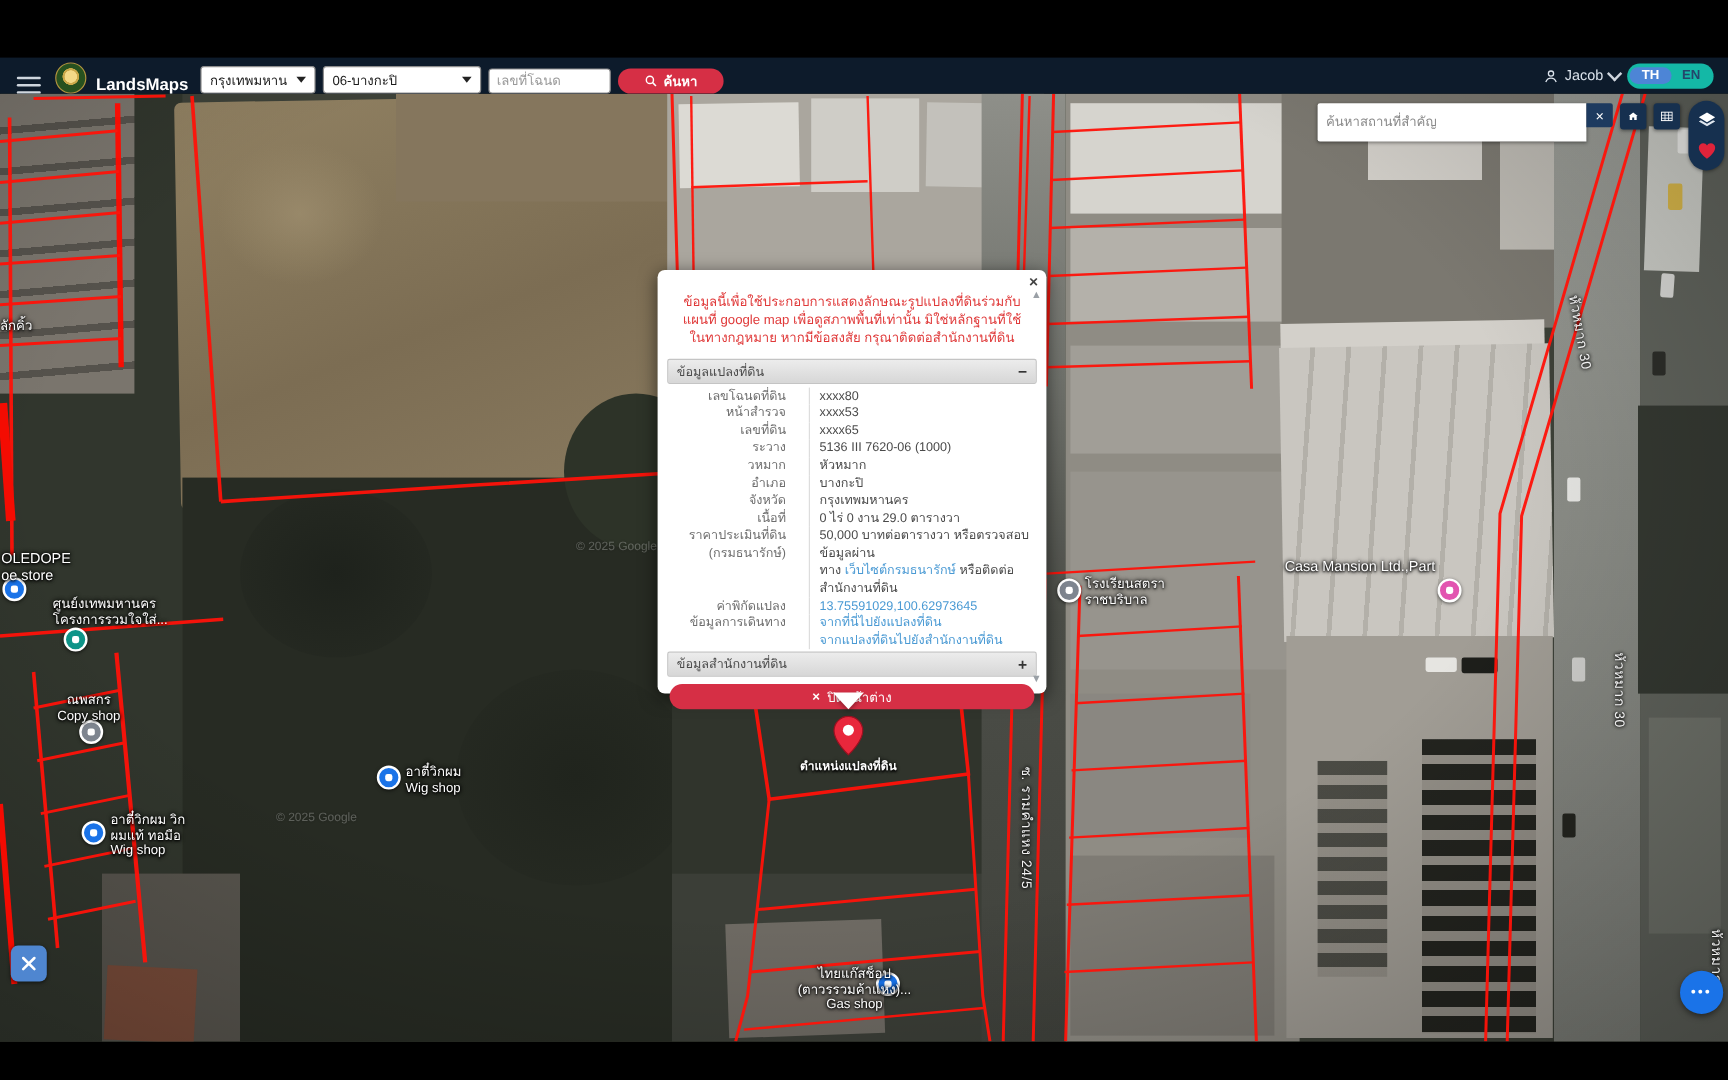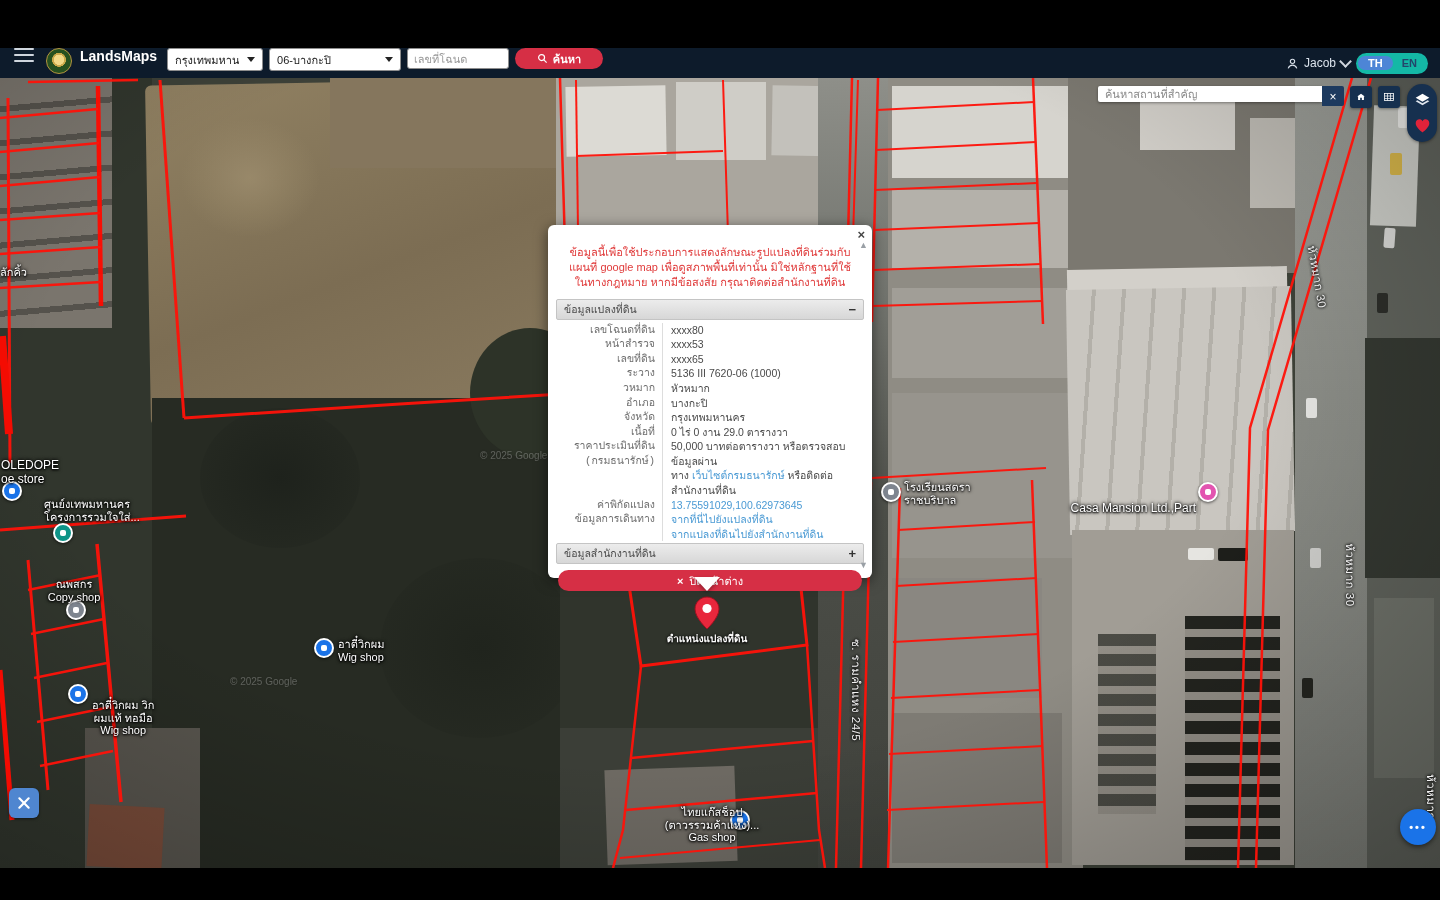--- a/index.html
+++ b/index.html
@@ -1,20 +1,20 @@
 <!DOCTYPE html>
 <html><head>
 <meta charset="utf-8">
 <style>
   html,body{margin:0;padding:0;background:#000;}
   body{width:1440px;height:900px;overflow:hidden;font-family:"Liberation Sans",sans-serif;}
   #app{position:relative;width:1440px;height:900px;background:#000;}
 
   
-  .navbar{position:absolute;left:0;top:48px;width:1440px;height:30px;background:#0d1b2b;display:flex;align-items:flex-start;z-index:30;}
+  .navbar{position:absolute;left:0;top:48px;width:1440px;height:30px;background:#0d1b2b;display:flex;align-items:flex-end;z-index:30;}
   .hamburger{width:20px;height:14px;margin-left:14px;display:flex;flex-direction:column;justify-content:space-between;cursor:pointer;}
   .hamburger div{height:2px;background:#cfd6de;border-radius:1px;}
   .logo{width:26px;height:26px;border-radius:50%;margin-left:12px;background:radial-gradient(circle at 50% 45%,#f3d987 0 28%,#caa84a 30% 38%,#27511f 40% 100%);border:1px solid #b3953e;box-sizing:border-box;}
   .brand{color:#fff;font-weight:bold;font-size:14px;margin:0 10px 0 8px;}
   .selbox{height:21px;background:#fff;border:1px solid #8d8d8d;border-radius:3px;display:flex;align-items:center;justify-content:space-between;padding:0 7px;font-size:11px;color:#1a1a1a;margin-right:6px;cursor:pointer;}
   .selbox .caret{width:0;height:0;border-left:4px solid transparent;border-right:4px solid transparent;border-top:5px solid #222;margin-left:8px;}
   .sel-province{width:80px;}
   .sel-district{width:116px;}
   .deed-input{width:88px;height:19px;border:1px solid #8d8d8d;border-radius:3px;font-size:11px;padding:0 6px;margin-right:6px;font-family:"Liberation Sans",sans-serif;}
   .deed-input::placeholder{color:#9a9a9a;}
@@ -40,38 +40,38 @@
   .poi-ic{position:absolute;width:20px;height:20px;border-radius:50%;border:2px solid #fff;box-sizing:border-box;box-shadow:0 1px 3px rgba(0,0,0,.6);cursor:pointer;}
   .poi-dot{position:absolute;left:5px;top:5px;width:6px;height:6px;border-radius:2px;background:#fff;}
   .poi-lb{position:absolute;color:#fff;line-height:1.15;text-shadow:0 0 3px #000,0 1px 2px #000,0 0 4px #000;white-space:nowrap;}
   .road-lb{position:absolute;color:#f2f2f2;font-size:11.5px;letter-spacing:.5px;text-shadow:0 0 3px #000,0 0 3px #000;white-space:nowrap;}
   .attrib{position:absolute;color:#e8e8e8;font-size:10px;opacity:.28;text-shadow:0 0 2px #000;}
   .map-pin{position:absolute;cursor:pointer;}
   .pin-label{position:absolute;color:#fff;font-size:10px;text-shadow:0 0 3px #000,0 1px 2px #000;transform:translateX(-50%);white-space:nowrap;font-weight:bold;}
 
   
   .map-toolbar{position:absolute;left:1098px;top:86px;display:flex;align-items:flex-start;z-index:8;}
-  .place-search{width:210px;height:16px;border:none;border-radius:2px 0 0 2px;font-size:11px;padding:0 7px;font-family:"Liberation Sans",sans-serif;box-shadow:0 1px 3px rgba(0,0,0,.4);}
+  .place-search{width:210px;height:32px;border:none;border-radius:2px 0 0 2px;font-size:11px;padding:0 7px;font-family:"Liberation Sans",sans-serif;box-shadow:0 1px 3px rgba(0,0,0,.4);}
   .place-search::placeholder{color:#8a8a8a;}
   .clear-btn{width:22px;height:20px;background:#1d3a5f;color:#fff;border:none;border-radius:0 2px 2px 0;font-size:12px;line-height:20px;text-align:center;cursor:pointer;}
   .sq-btn{width:22px;height:22px;background:#16304f;border:none;border-radius:3px;margin-left:6px;display:flex;align-items:center;justify-content:center;cursor:pointer;box-shadow:0 1px 3px rgba(0,0,0,.4);}
   .pill-col{width:30px;height:58px;background:#16304f;border-radius:15px;margin-left:7px;margin-top:-2px;display:flex;flex-direction:column;align-items:center;justify-content:space-around;padding:4px 0;box-sizing:border-box;box-shadow:0 1px 3px rgba(0,0,0,.4);}
   .pill-col .icon-btn{background:none;border:none;cursor:pointer;padding:0;line-height:0;}
 
   
   .popup{position:absolute;left:548px;top:225px;width:324px;height:353px;background:#fff;border-radius:6px;box-shadow:0 3px 14px rgba(0,0,0,.55);z-index:10;font-size:10.5px;}
   .popup-close{position:absolute;right:7px;top:3px;font-size:13px;font-weight:bold;color:#444;cursor:pointer;line-height:13px;}
   .scroll-up{position:absolute;right:4px;top:15px;color:#9aa0a6;font-size:9px;cursor:pointer;}
   .scroll-dn{position:absolute;right:4px;bottom:8px;color:#9aa0a6;font-size:9px;cursor:pointer;}
   .disclaimer{color:#e03a3a;font-size:11px;line-height:1.35;text-align:center;margin:20px 16px 9px 16px;}
   .secbar{height:19px;margin:0 8px 3px 8px;background:linear-gradient(#ececec,#d7d7d7);border:1px solid #c4c4c4;border-radius:2px;display:flex;align-items:center;justify-content:space-between;padding:0 7px;color:#4a4a4a;cursor:pointer;}
   .secbar .tg{font-weight:bold;font-size:13px;color:#333;}
   .ptable{margin:3px 10px 2px 10px;}
   .prow{display:flex;line-height:14.6px;}
-  .plabel{width:97px;text-align:right;padding-right:7px;border-right:1px solid #ddd;color:#6e6e6e;flex-shrink:0;font-family:Liberation Mono, monospace;}
+  .plabel{width:97px;text-align:right;padding-right:19px;border-right:1px solid #ddd;color:#6e6e6e;flex-shrink:0;}
   .pval{padding-left:8px;color:#4a4a4a;}
   .plink{color:#4a9ad4;cursor:pointer;}
   .btn-close-window{display:flex;align-items:center;justify-content:center;gap:6px;margin:6px 10px;height:21px;border-radius:12px;background:#d62f45;color:#fff;font-size:11px;border:none;width:304px;cursor:pointer;font-family:"Liberation Sans",sans-serif;}
   .notch{position:absolute;left:694px;top:577px;width:0;height:0;border-left:13px solid transparent;border-right:13px solid transparent;border-top:14px solid #fff;z-index:10;filter:drop-shadow(0 2px 2px rgba(0,0,0,.35));}
 
   
   .measure-btn{position:absolute;left:9px;top:788px;width:30px;height:30px;background:#4f86d0;border:none;border-radius:6px;display:flex;align-items:center;justify-content:center;cursor:pointer;z-index:8;box-shadow:0 1px 3px rgba(0,0,0,.5);}
   .fab-more{position:absolute;left:1400px;top:809px;width:36px;height:36px;border-radius:50%;background:#1a73e8;border:none;color:#fff;font-size:11px;letter-spacing:2px;font-weight:bold;cursor:pointer;z-index:8;box-shadow:0 2px 5px rgba(0,0,0,.5);}
 </style>
 </head>
@@ -231,36 +231,36 @@
       <div class="poi-ic" style="left: 314px; top: 638px; background: rgb(26, 115, 232);">
         <div class="poi-dot"></div>
       </div>
       <div class="poi-lb" style="left: 338px; top: 638px; font-size: 11px;">
         <div>อาตี๋วิกผม</div>
         <div>Wig shop</div>
       </div>
       <div class="poi-ic" style="left: 68px; top: 684px; background: rgb(26, 115, 232);">
         <div class="poi-dot"></div>
       </div>
-      <div class="poi-lb" style="left: 92px; top: 699px; font-size: 11px; text-align: center;">
+      <div class="poi-lb" style="left: 92px; top: 678px; font-size: 11px;">
         <div>อาตี๋วิกผม วิก</div>
         <div>ผมแท้ ทอมือ</div>
         <div>Wig shop</div>
       </div>
       <div class="poi-ic" style="left: 881px; top: 482px; background: rgb(126, 133, 143);">
         <div class="poi-dot"></div>
       </div>
       <div class="poi-lb" style="left: 904px; top: 481px; font-size: 11px;">
         <div>โรงเรียนสตรา</div>
         <div>ราชบริบาล</div>
       </div>
       <div class="poi-ic" style="left: 1198px; top: 482px; background: rgb(226, 84, 176);">
         <div class="poi-dot"></div>
       </div>
-      <div class="poi-lb" style="left: 1196px; top: 502px; font-size: 12px; transform: translateX(-100%); ">
+      <div class="poi-lb" style="left: 1196px; top: 466px; font-size: 12px; transform: translateX(-100%); ">
         <div>Casa Mansion Ltd.,Part</div>
       </div>
       <div class="poi-ic" style="left: 730px; top: 810px; background: rgb(26, 115, 232);">
         <div class="poi-dot"></div>
       </div>
       <div class="poi-lb" style="left: 712px; top: 806px; font-size: 11px; transform: translateX(-50%); text-align: center;">
         <div>ไทยแก๊สช็อป</div>
         <div>(ตาวรรวมค้าแหง)...</div>
         <div>Gas shop</div>
       </div>

